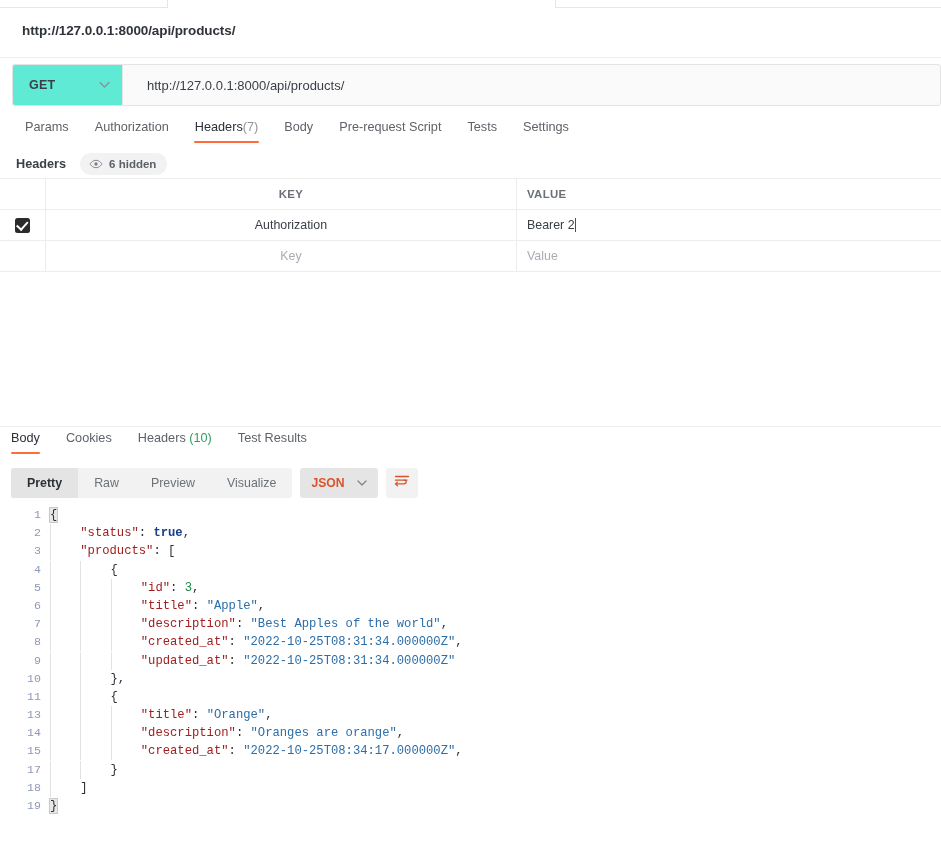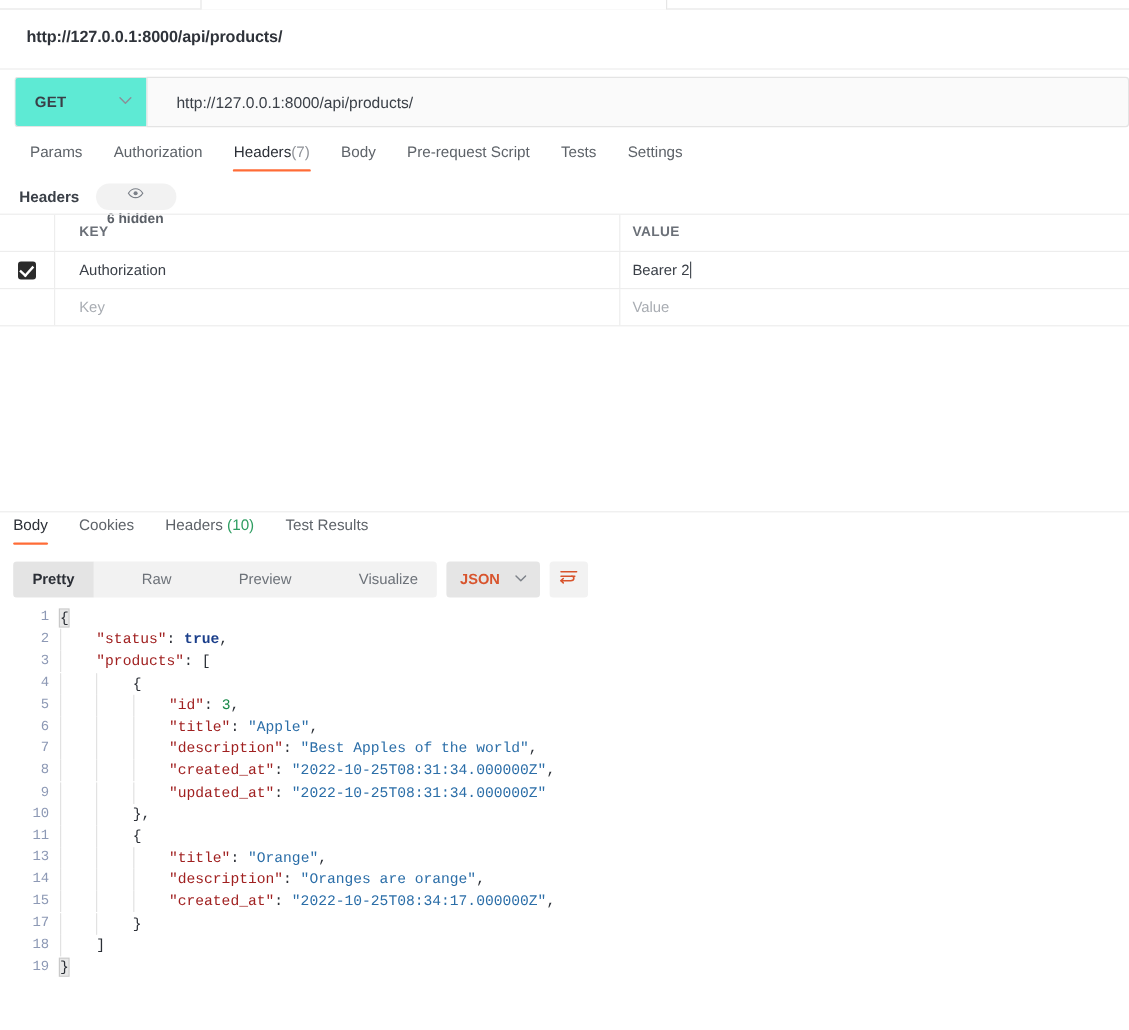--- a/index.html
+++ b/index.html
@@ -146,21 +146,20 @@
   .hidden-pill {
     margin-left: 14px;
     height: 22px;
     padding: 0 11px 0 9px;
     border-radius: 11px;
     background: #f2f2f2;
     display: flex;
     align-items: center;
     gap: 6px;
     cursor: pointer;
-    flex-direction: column;
   }
   .hidden-pill .eye { display: block; }
   .hidden-pill .txt {
     font-size: 11.5px;
     font-weight: bold;
     color: #5b6067;
   }
 
   
   .htable {
@@ -183,20 +182,21 @@
     justify-content: center;
     flex: none;
   }
   .hcell-key {
     width: 471px;
     border-right: 1px solid #ededed;
     display: flex;
     align-items: center;
     padding-left: 20px;
     flex: none;
+    justify-content: center;
   }
   .hcell-val {
     flex: 1;
     display: flex;
     align-items: center;
     padding-left: 10px;
   }
   .col-head {
     font-size: 11.4px;
     font-weight: bold;
@@ -284,21 +284,20 @@
     align-items: center;
     gap: 8px;
   }
   .seg {
     height: 30px;
     background: #f2f2f2;
     border-radius: 3px;
     display: flex;
     align-items: stretch;
     overflow: hidden;
-    gap: 24px;
   }
   .seg-item {
     display: flex;
     align-items: center;
     padding: 0 16px;
     font-size: 12.4px;
     color: #6d7279;
     cursor: pointer;
   }
   .seg-item.active {

